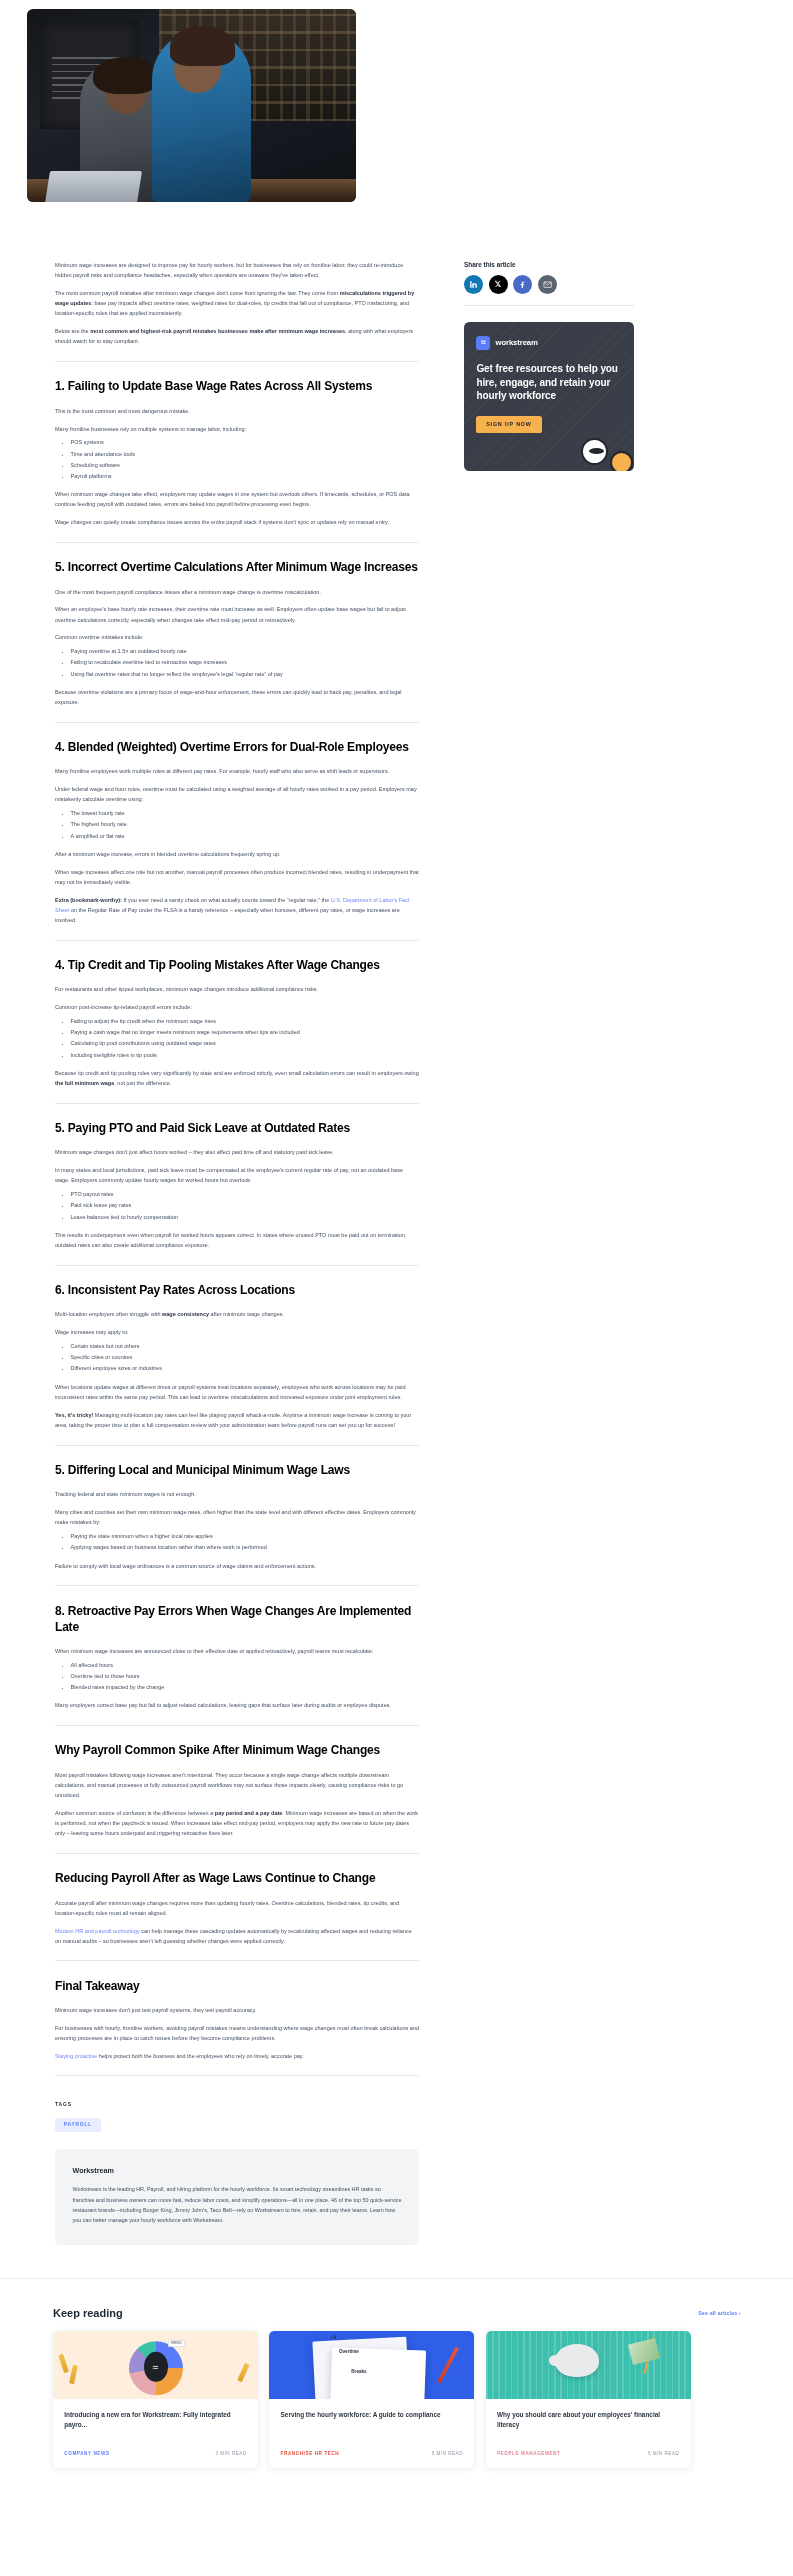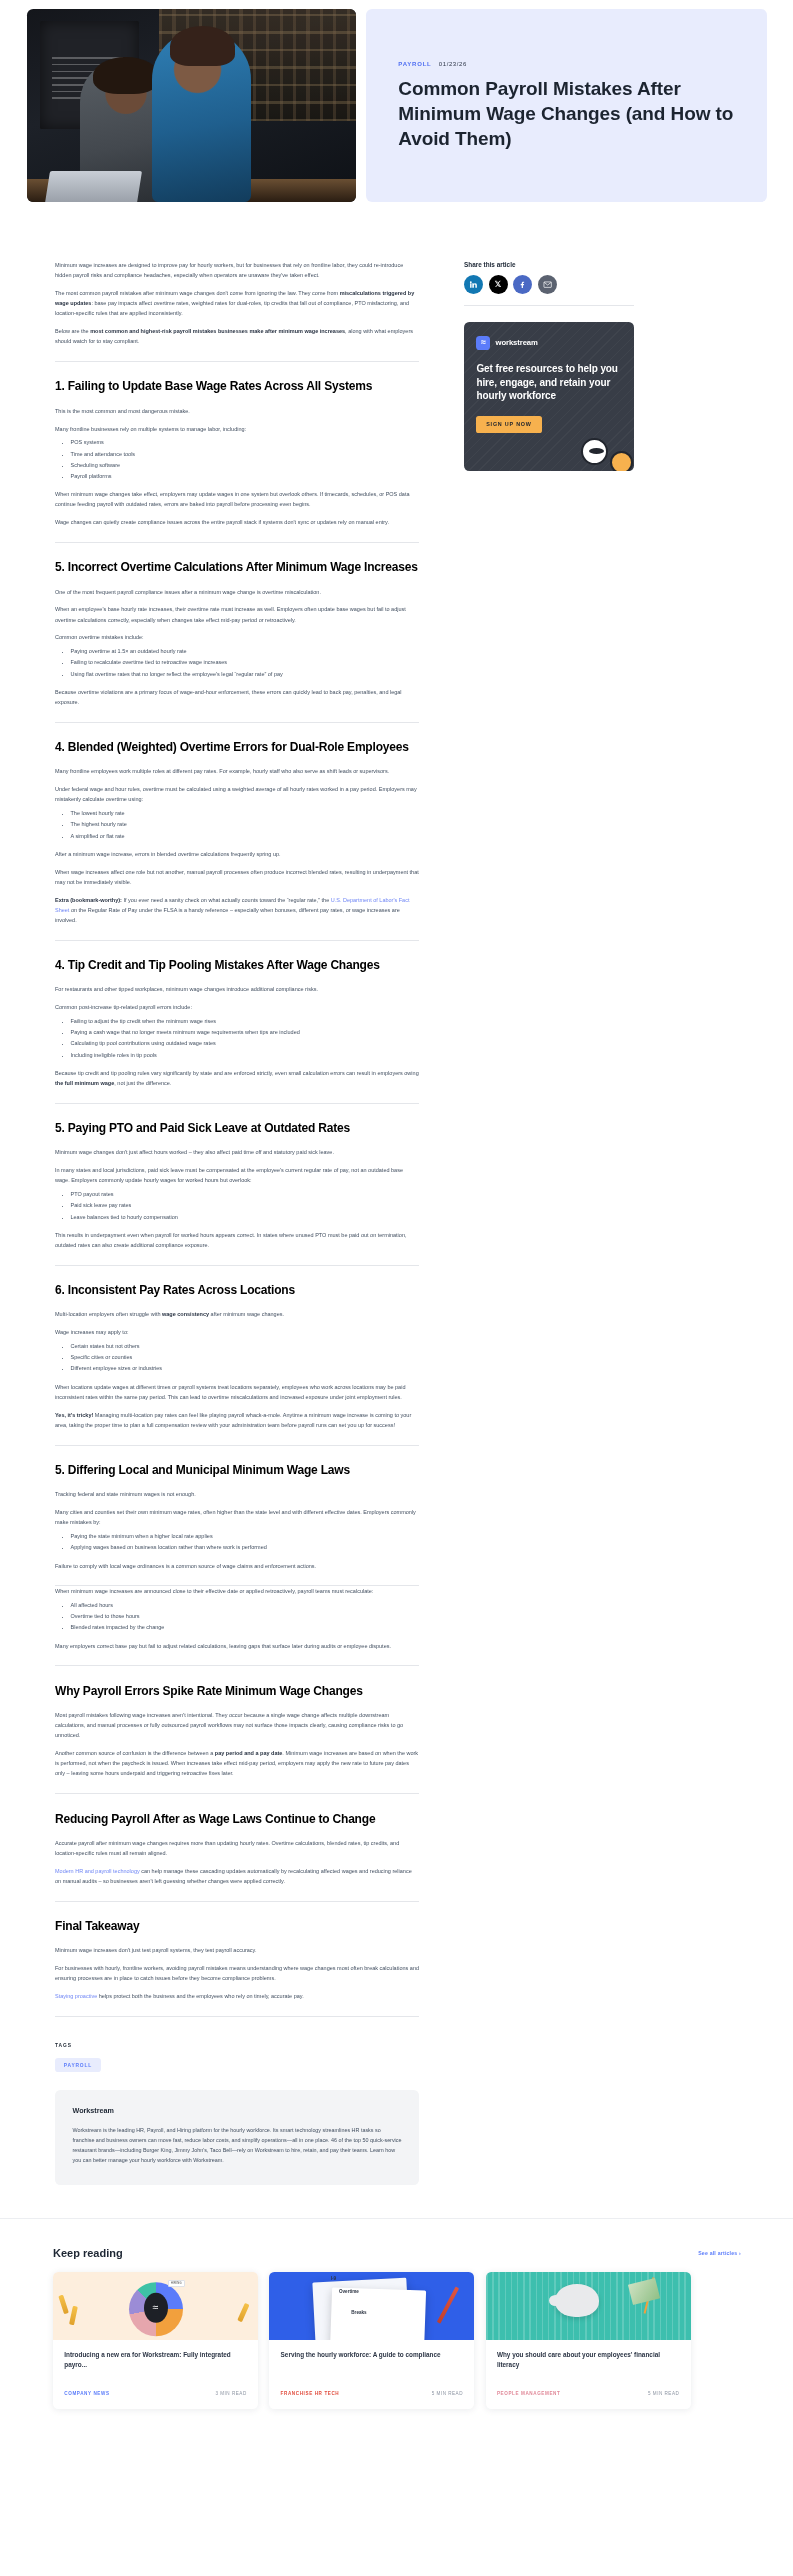--- a/index.html
+++ b/index.html
@@ -282,27 +282,20 @@
       <div class="shelf"></div>
       <div class="counter"></div>
       <div class="p1">
           <div class="hair"></div>
         </div>
       <div class="p2">
           <div class="hair"></div>
         </div>
       <div class="laptop"></div>
     </div>
-    <div class="hero-text">
-      <div class="hero-meta">
-        <span class="hero-cat">PAYROLL</span>
-        <span class="hero-date">01/23/26</span>
-      </div>
-      <h1 class="hero-title">Common Payroll Mistakes After Minimum Wage Changes (and How to Avoid Them)</h1>
-    </div>
   </section>
 
   <div class="content-wrap">
 
     <main class="article">
       <div id="intro-slot">
           <p>Minimum wage increases are designed to improve pay for hourly workers, but for businesses that rely on frontline labor, they could re-introduce hidden payroll risks and compliance headaches, especially when operators are unaware they've taken effect.</p>
           <p>The most common payroll mistakes after minimum wage changes don't come from ignoring the law. They come from <b>miscalculations triggered by wage updates</b>: base pay impacts affect overtime rates, weighted rates for dual-roles, tip credits that fall out of compliance, PTO misfactoring, and location-specific rules that are applied inconsistently.</p>
           <p>Below are the <b>most common and highest-risk payroll mistakes businesses make after minimum wage increases</b>, along with what employers should watch for to stay compliant.</p>
         </div>
@@ -377,29 +370,30 @@
           <hr class="rule">
           <h2>5. Differing Local and Municipal Minimum Wage Laws</h2>
           <p>Tracking federal and state minimum wages is not enough.</p>
           <p>Many cities and counties set their own minimum wage rates, often higher than the state level and with different effective dates. Employers commonly make mistakes by:</p>
           <ul>
             <li>Paying the state minimum when a higher local rate applies</li>
             <li>Applying wages based on business location rather than where work is performed</li>
           </ul>
           <p>Failure to comply with local wage ordinances is a common source of wage claims and enforcement actions.</p>
           <hr class="rule">
+          <h2>8. Retroactive Pay Errors When Wage Changes Are Implemented Late</h2>
           <p>When minimum wage increases are announced close to their effective date or applied retroactively, payroll teams must recalculate:</p>
           <ul>
             <li>All affected hours</li>
             <li>Overtime tied to those hours</li>
             <li>Blended rates impacted by the change</li>
           </ul>
           <p>Many employers correct base pay but fail to adjust related calculations, leaving gaps that surface later during audits or employee disputes.</p>
           <hr class="rule">
-          <h2>Why Payroll Errors Spike Rate Minimum Wage Changes</h2>
+          <h2>Why Payroll Common Spike After Minimum Wage Changes</h2>
           <p>Most payroll mistakes following wage increases aren't intentional. They occur because a single wage change affects multiple downstream calculations, and manual processes or fully outsourced payroll workflows may not surface those impacts clearly, causing compliance risks to go unnoticed.</p>
           <p>Another common source of confusion is the difference between a <b>pay period and a pay date</b>. Minimum wage increases are based on when the work is performed, not when the paycheck is issued. When increases take effect mid-pay period, employers may apply the new rate to future pay dates only – leaving some hours underpaid and triggering retroactive fixes later.</p>
           <hr class="rule">
           <h2>Reducing Payroll After as Wage Laws Continue to Change</h2>
           <p>Accurate payroll after minimum wage changes requires more than updating hourly rates. Overtime calculations, blended rates, tip credits, and location-specific rules must all remain aligned.</p>
           <p><a href="#">Modern HR and payroll technology</a> can help manage these cascading updates automatically by recalculating affected wages and reducing reliance on manual audits – so businesses aren't left guessing whether changes were applied correctly.</p>
           <hr class="rule">
           <h2>Final Takeaway</h2>
           <p>Minimum wage increases don't just test payroll systems, they test payroll accuracy.</p>
           <p>For businesses with hourly, frontline workers, avoiding payroll mistakes means understanding where wage changes most often break calculations and ensuring processes are in place to catch issues before they become compliance problems.</p>

